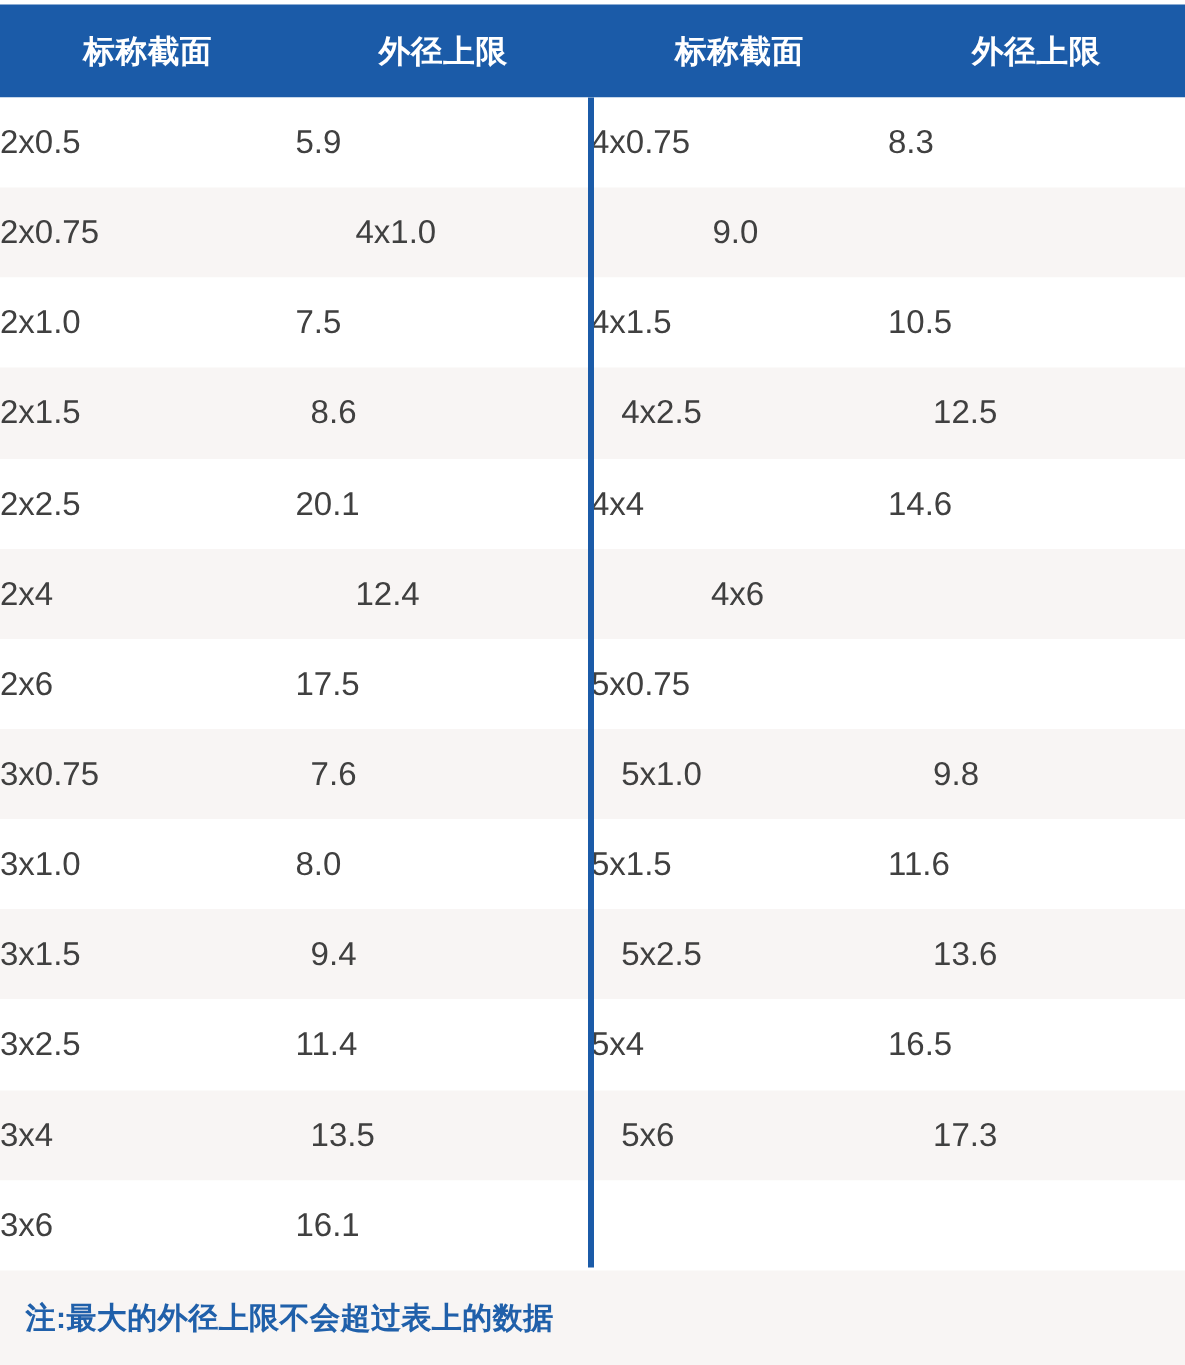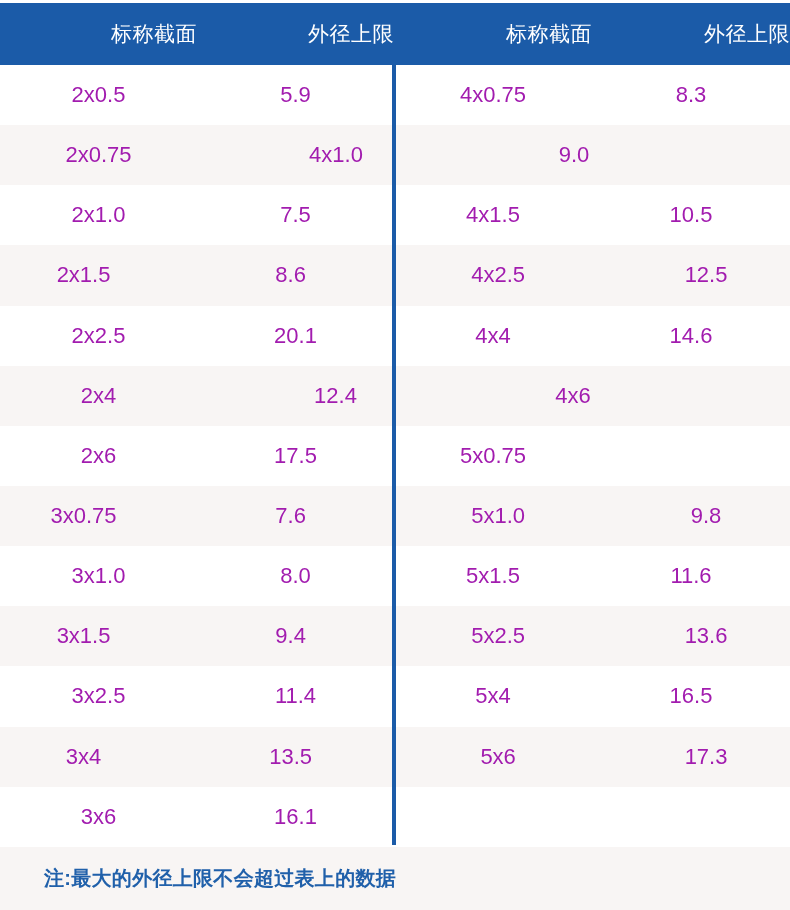--- a/index.html
+++ b/index.html
@@ -31,22 +31,23 @@
     height: 62px;
     background: #1B5BA8;
     display: flex;
     align-items: center;
     box-sizing: border-box;
   }
   .th {
     font-size: 21px;
     color: #ffffff;
     letter-spacing: 0.5px;
-    text-align: right;
+    text-align: center;
     white-space: nowrap;
+    font-weight: bold;
   }
   .th-c1 { width: 197px; }
   .th-c2 { width: 197px; }
   .th-c3 { width: 198px; }
   .th-c4 { width: 198px; }
 
   
   .tbody {
     position: absolute;
     top: 65px;
@@ -59,22 +60,21 @@
     width: 790px;
     height: 60.15px;
     align-items: center;
     box-sizing: border-box;
   }
   .trow.odd  { background: #ffffff; }
   .trow.even { background: #F8F5F4; gap: 40px; }
 
   .td {
     font-size: 22px;
-    color: #a21caf;
-    text-align: center;
+    color: #404040;
     white-space: nowrap;
     line-height: 1;
   }
   .td-c1 { width: 197px; }
   .td-c2 { width: 197px; }
   .td-c3 { width: 198px; }
   .td-c4 { width: 198px; }
 
   
   .vdivider {
@@ -92,21 +92,21 @@
     top: 847px;
     left: 0;
     width: 790px;
     height: 63px;
     background: #F8F5F4;
     display: flex;
     align-items: center;
     box-sizing: border-box;
   }
   .note {
-    margin-left: 44px;
+    margin-left: 17px;
     font-size: 20px;
     font-weight: bold;
     color: #2060AA;
     letter-spacing: 0.3px;
     white-space: nowrap;
   }
 </style>
 </head>
 <body>
 

